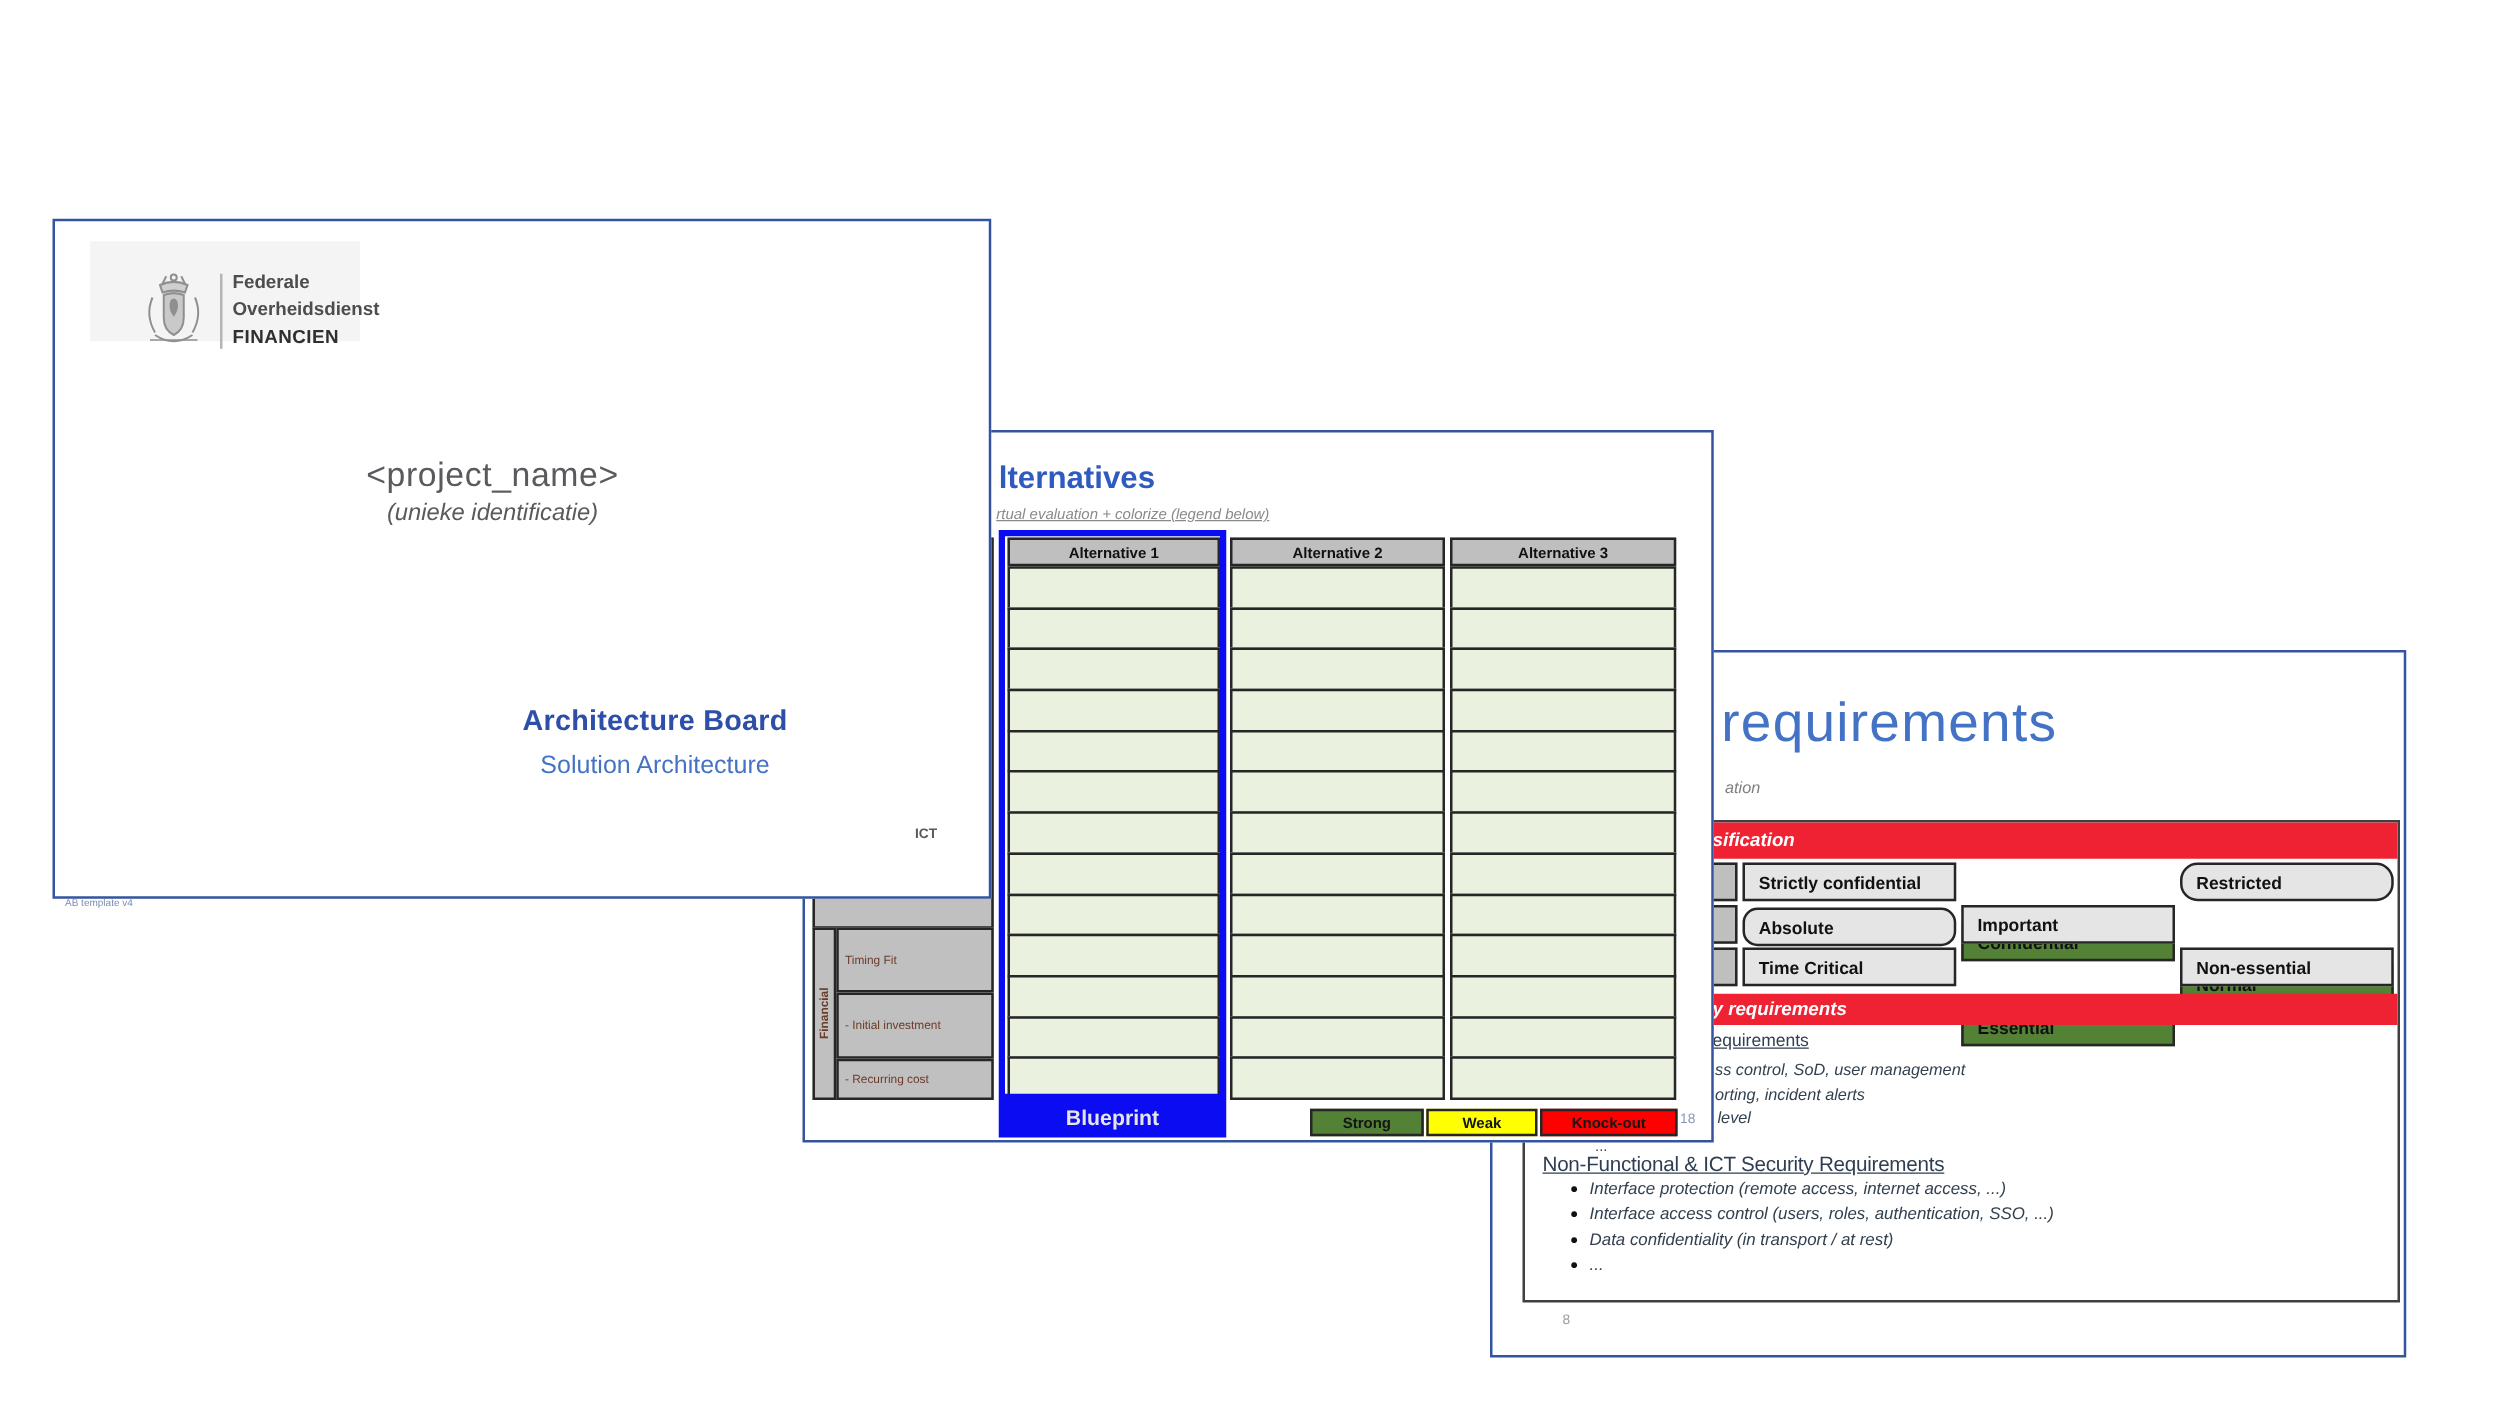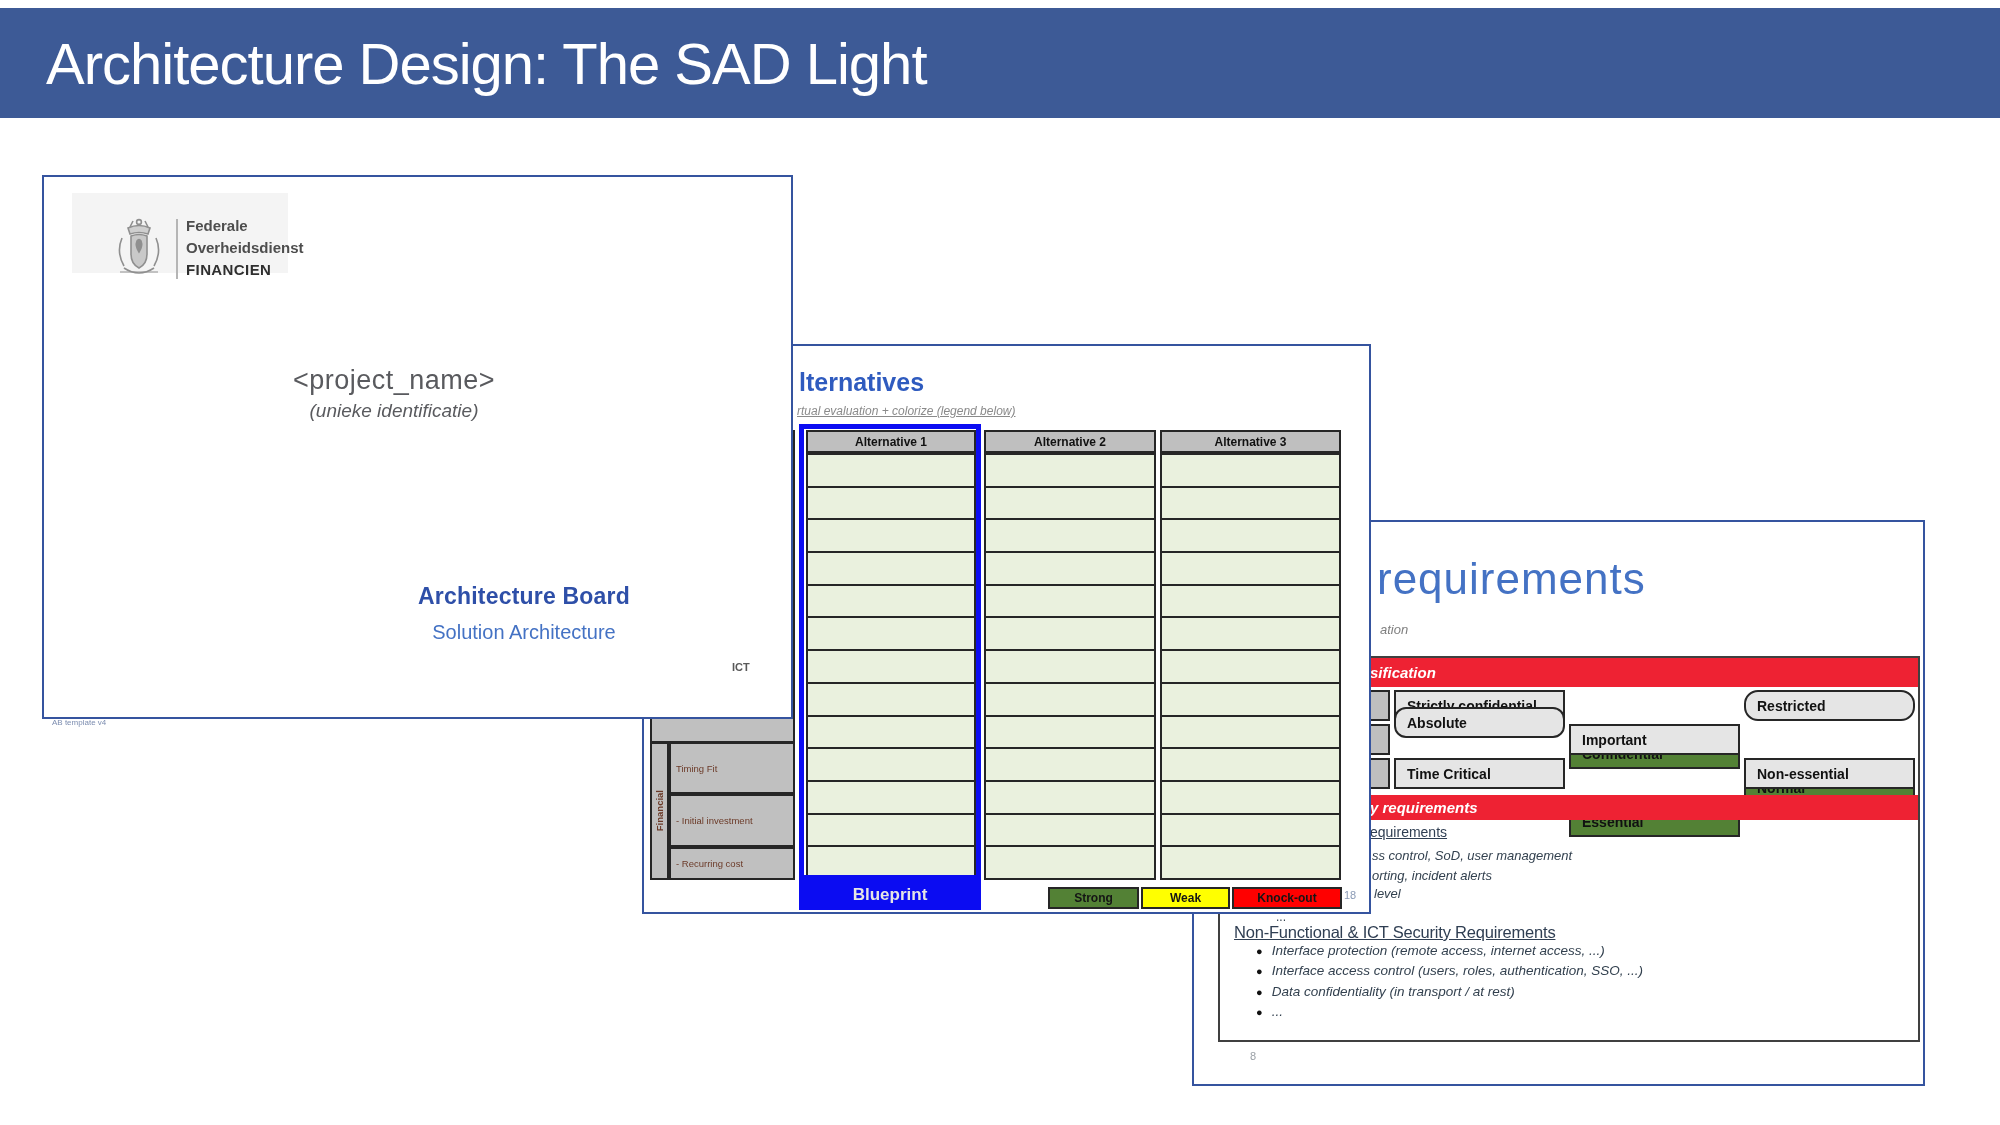--- a/index.html
+++ b/index.html
@@ -16,21 +16,21 @@
   .s1{left:42px;top:175px;width:751px;height:544px;z-index:30;}
   .s1-logo{left:28px;top:16px;width:216px;height:80px;background:#f4f4f4;}
   .s1-crest{left:38px;top:21px;width:58px;height:70px;}
   .s1-div{left:104px;top:26px;width:2px;height:60px;background:#b5b5b5;}
   .s1-logotext{left:114px;top:22px;line-height:22px;font-size:15px;font-weight:bold;color:#4d4d4d;}
   .s1-logotext .l3{color:#2f2f2f;letter-spacing:.4px;}
   .s1-project{left:110px;top:188px;width:480px;text-align:center;color:#595a5e;}
   .s1-pname{font-size:27px;letter-spacing:.5px;}
   .s1-psub{font-size:19px;font-style:italic;margin-top:4px;}
   .s1-board{left:310px;top:386px;width:340px;text-align:center;}
-  .s1-btitle{font-size:23px;font-weight:bold;color:#2e4fa8;letter-spacing:.2px;margin-top:20px;}
+  .s1-btitle{font-size:23px;font-weight:bold;color:#2e4fa8;letter-spacing:.2px;}
   .s1-bsub{font-size:20px;color:#4472c4;margin-top:11px;}
   .s1-ict{left:688px;top:484px;font-size:11px;font-weight:bold;color:#595959;}
   .s1-footer{left:8px;top:541px;font-size:8px;color:#7c8db0;}
   
   .s2{left:642px;top:344px;width:729px;height:570px;z-index:20;}
   .s2-title{left:155px;top:22px;font-size:25px;font-weight:bold;color:#2f5bbf;}
   .s2-subtitle{left:153px;top:58px;font-size:12px;font-style:italic;color:#8a8a8a;
                text-decoration:underline;}
   .s2-labelfill{left:6px;top:84px;width:145px;height:313px;background:#c0c0c0;
                 border:2px solid #262626;box-sizing:border-box;}
@@ -81,23 +81,20 @@
   .nf-list li{list-style:none;display:flex;gap:9px;font-size:13.5px;font-style:italic;
               color:#33414f;line-height:20.4px;}
   .nf-bullet{font-style:normal;font-size:11px;line-height:20.4px;color:#111;}
   .s3-page{left:56px;top:528px;font-size:11px;color:#9aa0a6;}
 </style>
 </head>
 <body>
 
 <div class="page">
 
-  <div class="banner">
-    <div class="banner-title">Architecture Design: The SAD Light</div>
-  </div>
 
   <div class="slide s1">
     <div class="abs s1-logo">
       <svg class="abs s1-crest" viewBox="0 0 58 70" xmlns="http://www.w3.org/2000/svg">
         <g stroke="#8f8f8f" fill="none" stroke-width="1.6">
           <circle cx="29" cy="8" r="2.4"></circle>
           <path d="M20 13 L23 7 M38 13 L35 7 M29 12 L29 11"></path>
           <path d="M18 14 Q29 9 40 14 L38 20 Q29 17 20 20 Z" fill="#cfcfcf"></path>
           <path d="M21 22 Q29 19 37 22 L37 40 Q37 50 29 54 Q21 50 21 40 Z" fill="#c9c9c9"></path>
           <path d="M27 27 Q29 24 31 27 Q33 32 29 38 Q25 32 27 27 Z" fill="#8f8f8f"></path>
@@ -202,21 +199,21 @@
     <div class="abs s3-subtitle">ation</div>
     <div class="abs s3-box"></div>
 
     <div class="rbanner rb1">sification</div>
     <div>
         <div class="cstrip" style="top: 168px;"></div>
         <div class="ccell" style="left: 200px; top: 168px;">Strictly confidential</div>
         <div class="ccell chl" style="left: 375px; top: 168px;">Confidential</div>
         <div class="ccell" style="left: 550px; top: 168px; border-radius: 14px;">Restricted</div>
         <div class="cstrip" style="top: 202px;"></div>
-        <div class="ccell" style="left: 200px; top: 185px; border-radius: 12px;">Absolute</div>
+        <div class="ccell" style="left: 200px; top: 204px; border-radius: 12px;">Absolute</div>
         <div class="ccell" style="left: 375px; top: 202px;">Important</div>
         <div class="ccell chl" style="left: 550px; top: 202px;">Normal</div>
         <div class="cstrip" style="top: 236px;"></div>
         <div class="ccell" style="left: 200px; top: 236px;">Time Critical</div>
         <div class="ccell chl" style="left: 375px; top: 236px;">Essential</div>
         <div class="ccell" style="left: 550px; top: 236px;">Non-essential</div>
       </div>
     <div class="rbanner rb2">y requirements</div>
 
     <div class="frag-head">equirements</div>

